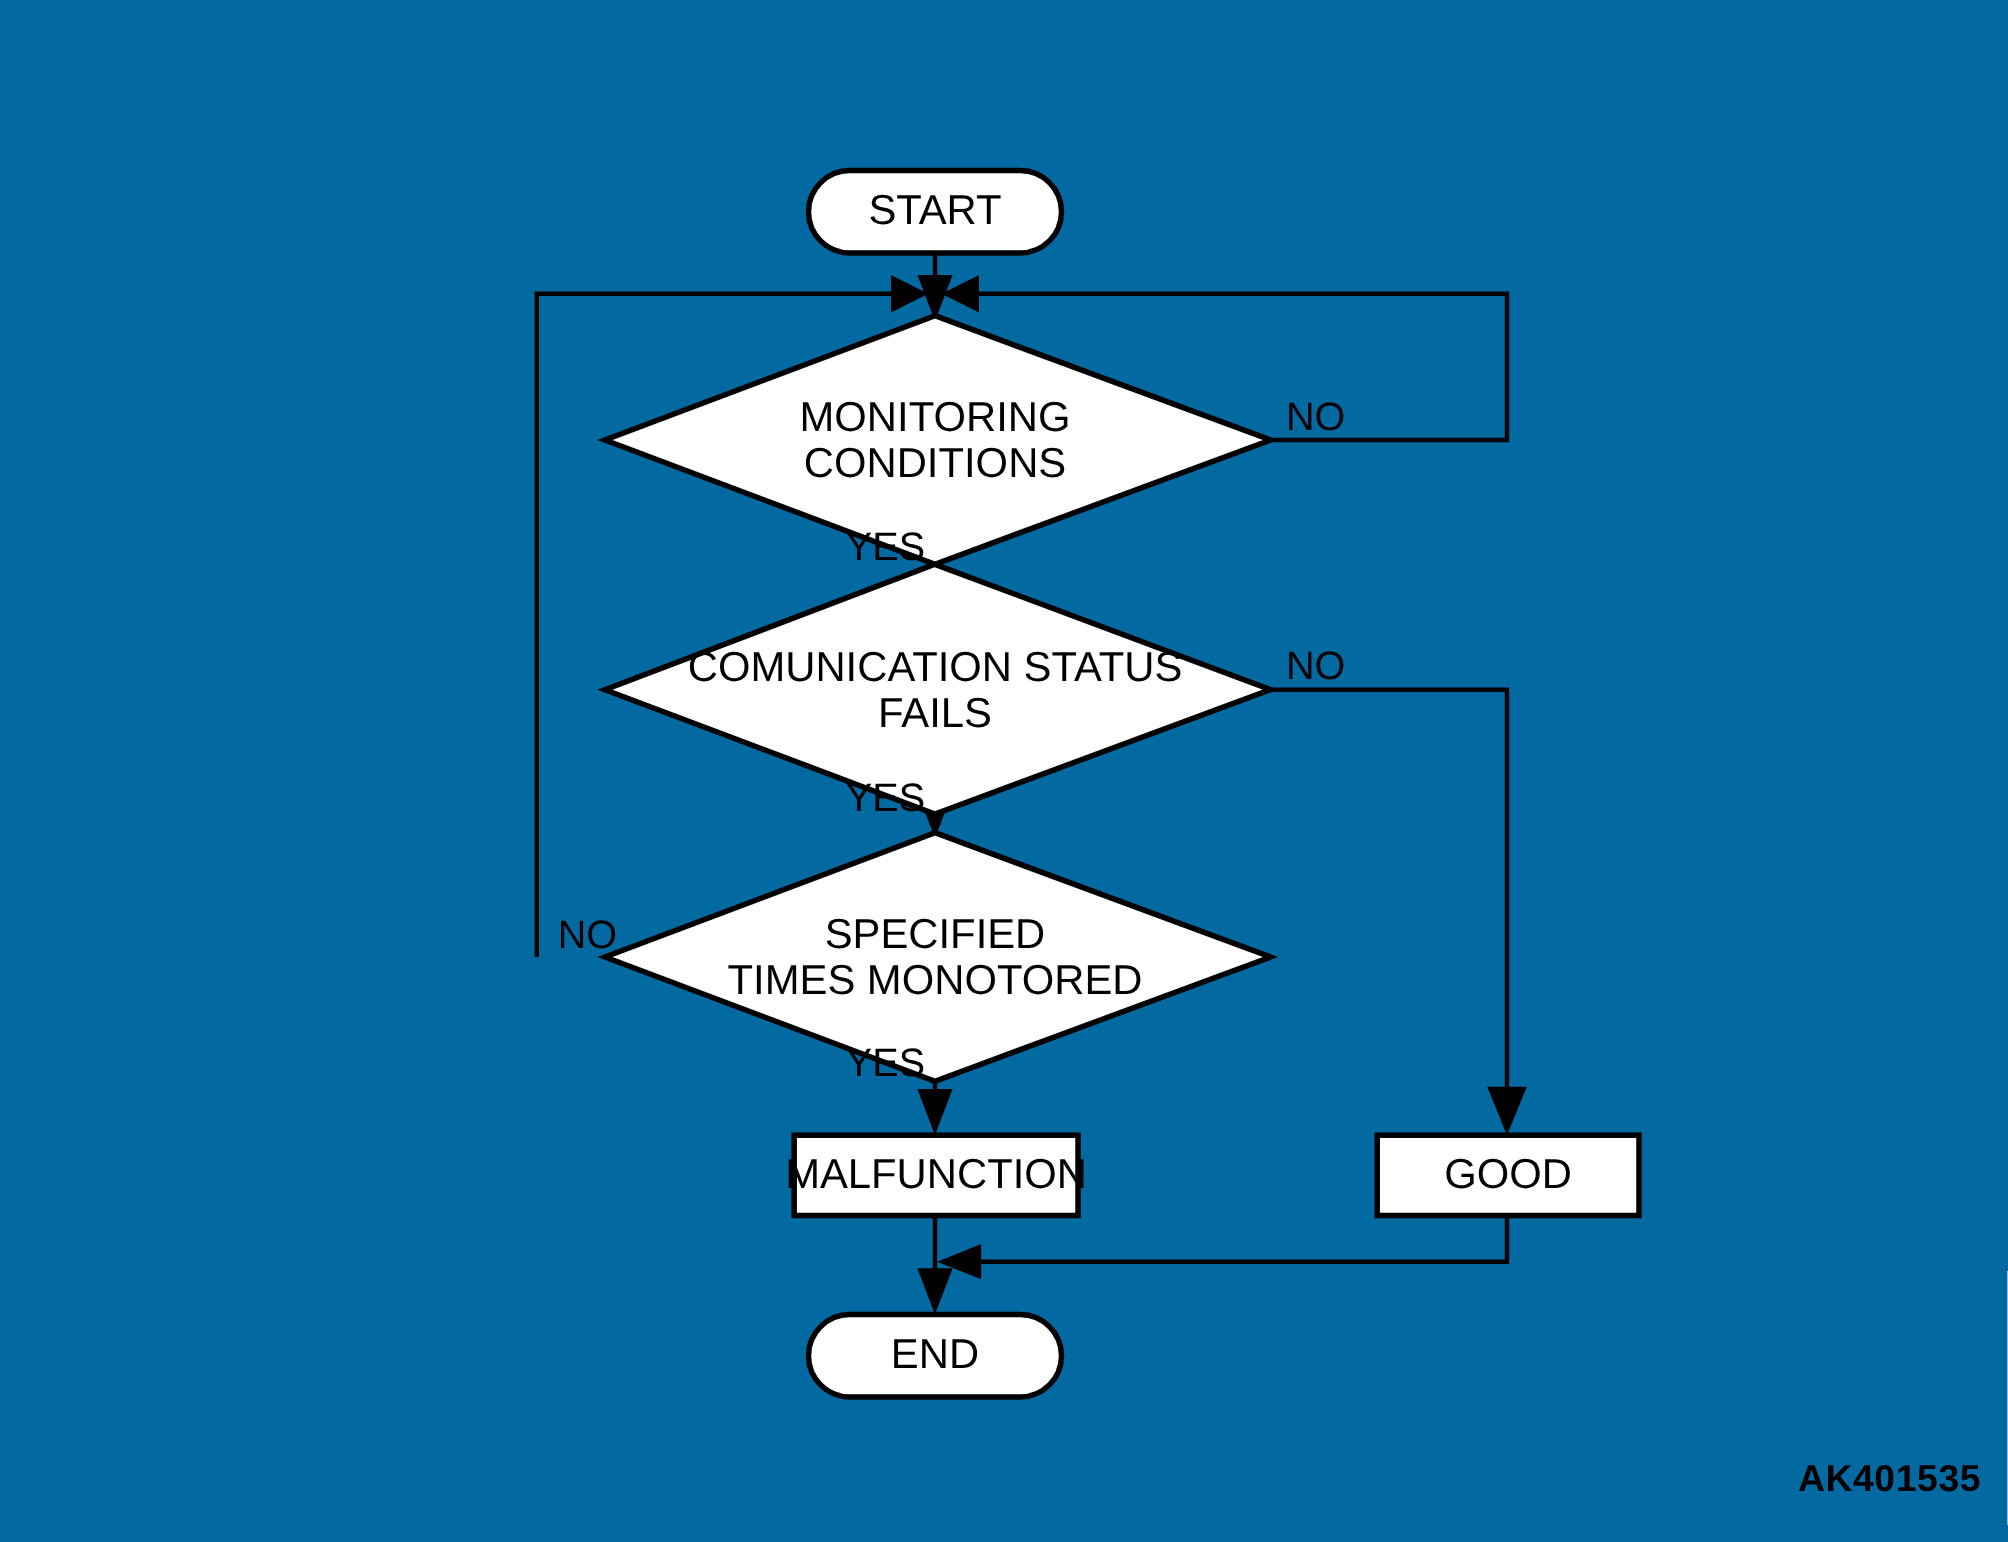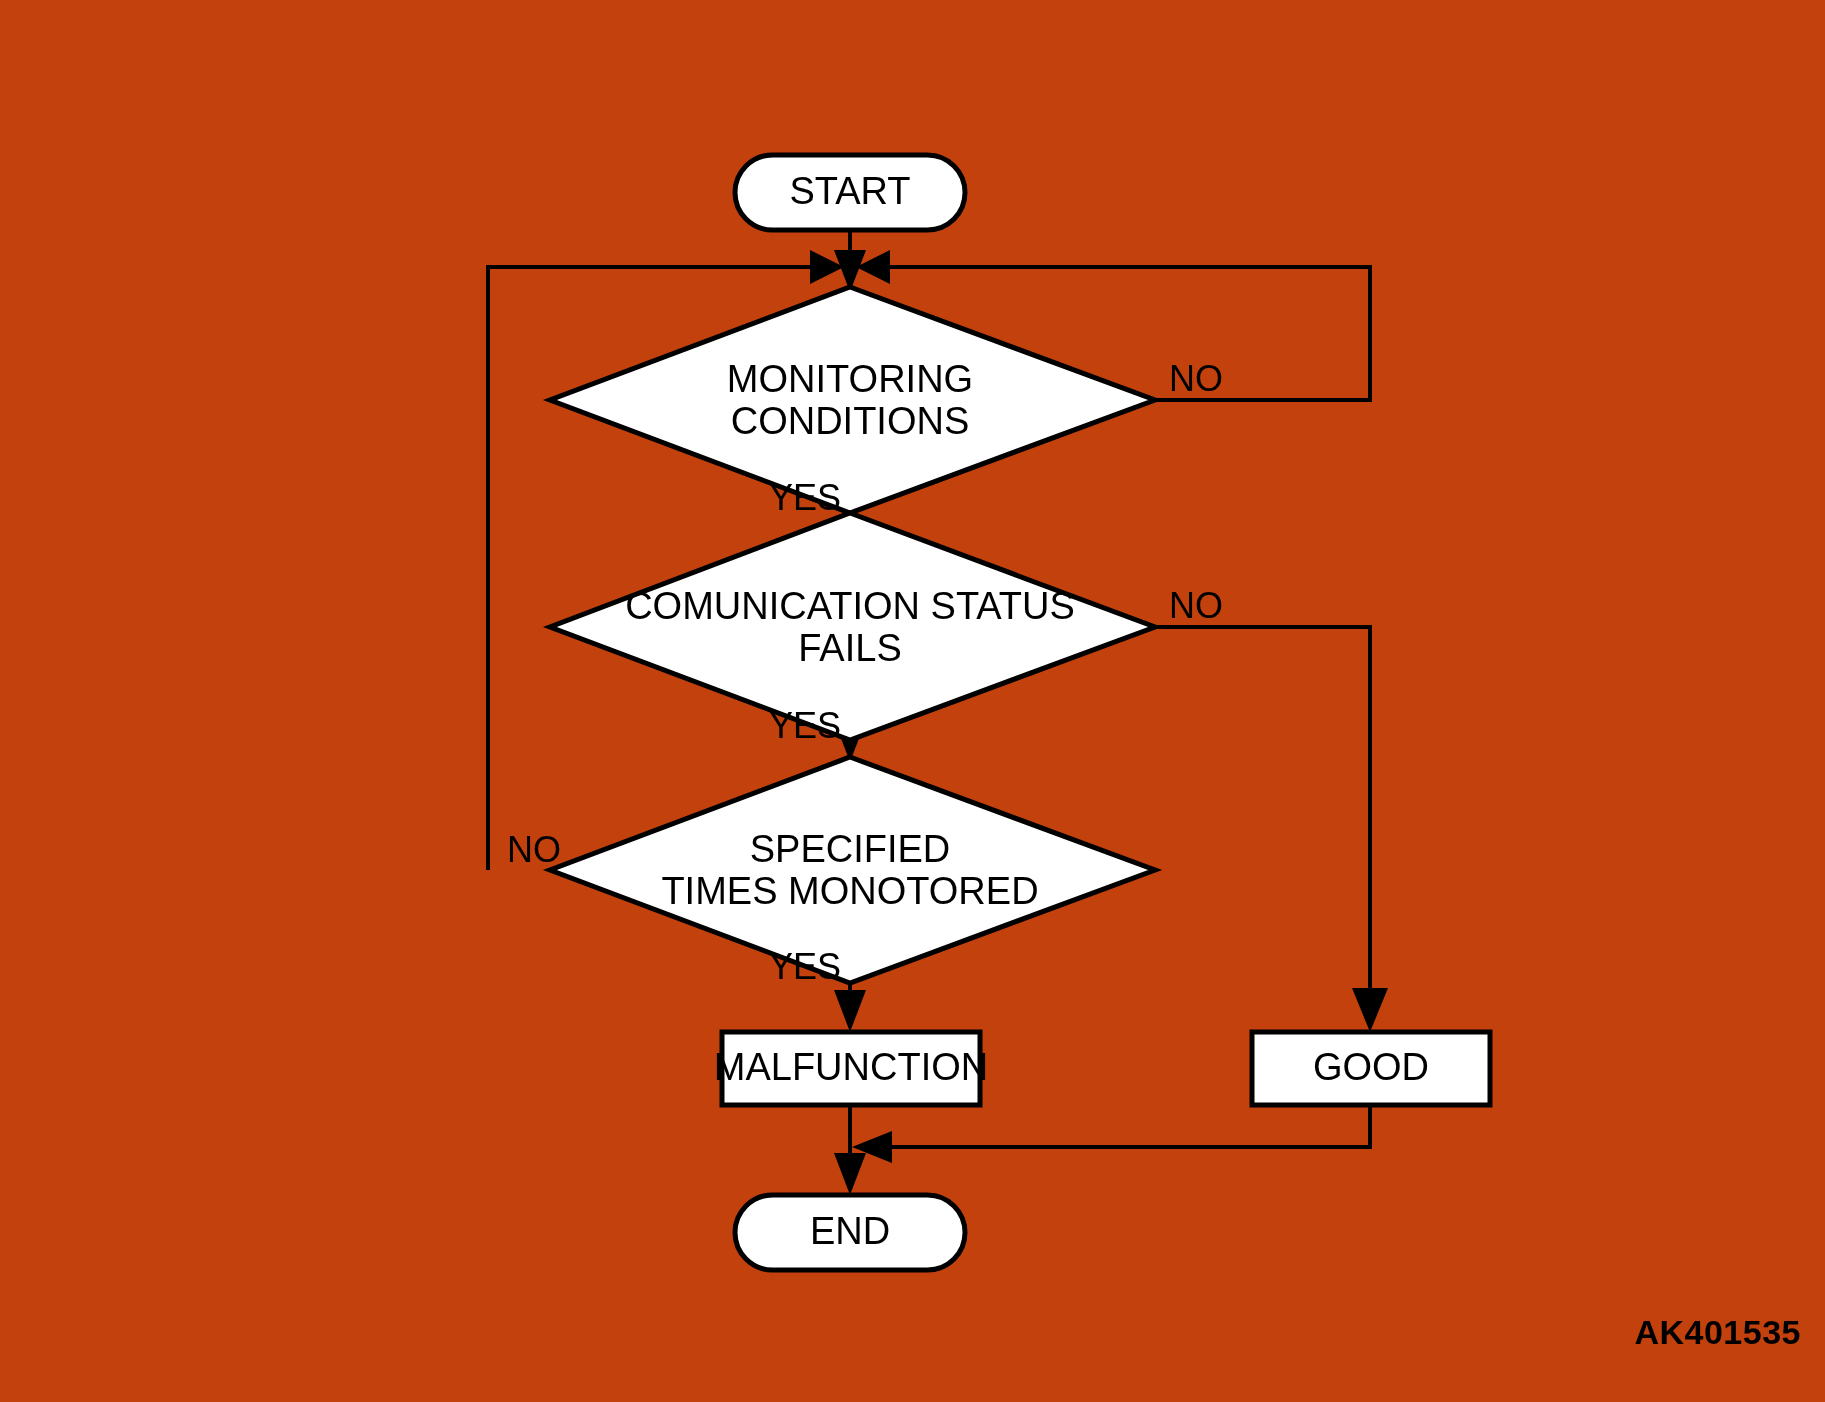--- a/index.html
+++ b/index.html
@@ -4,21 +4,21 @@
 <style>
   html, body {
     margin: 0;
     padding: 0;
     background: #ffffff;
   }
   #page {
     position: relative;
     width: 1825px;
     height: 1402px;
-    background: #c2410c;
+    background: #0369a1;
     overflow: hidden;
     font-family: "Liberation Sans", sans-serif;
   }
   #flow-svg {
     position: absolute;
     top: 0;
     left: 0;
     width: 1825px;
     height: 1402px;
   }
@@ -48,21 +48,21 @@
   .edge-label {
     font-family: "Liberation Sans", sans-serif;
     font-size: 36px;
     fill: #000000;
     text-anchor: middle;
     dominant-baseline: middle;
   }
   .corner-code {
     position: absolute;
     right: 24px;
-    bottom: 50px;
+    bottom: 38px;
     font-family: "Liberation Sans", sans-serif;
     font-size: 34px;
     font-weight: bold;
     color: #000000;
     letter-spacing: 0.5px;
   }
 </style>
 </head>
 <body>
 

